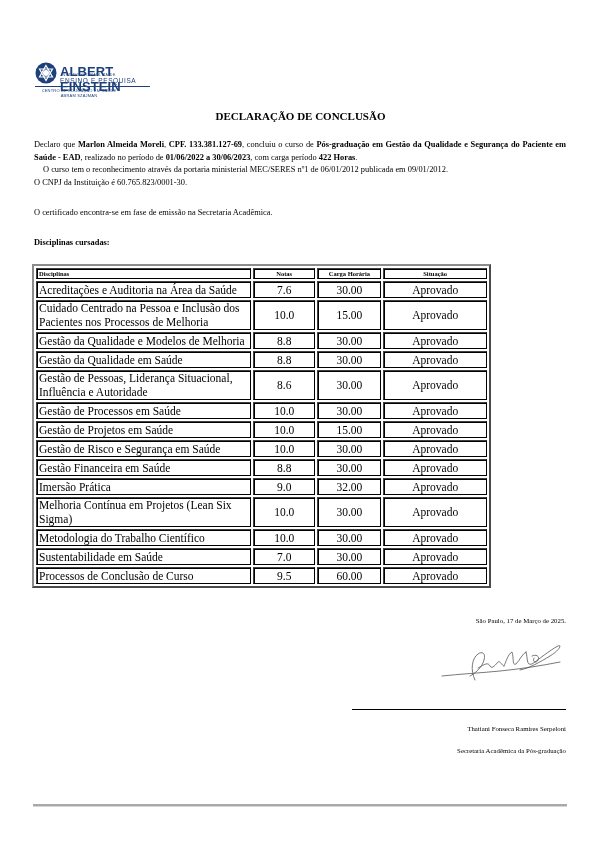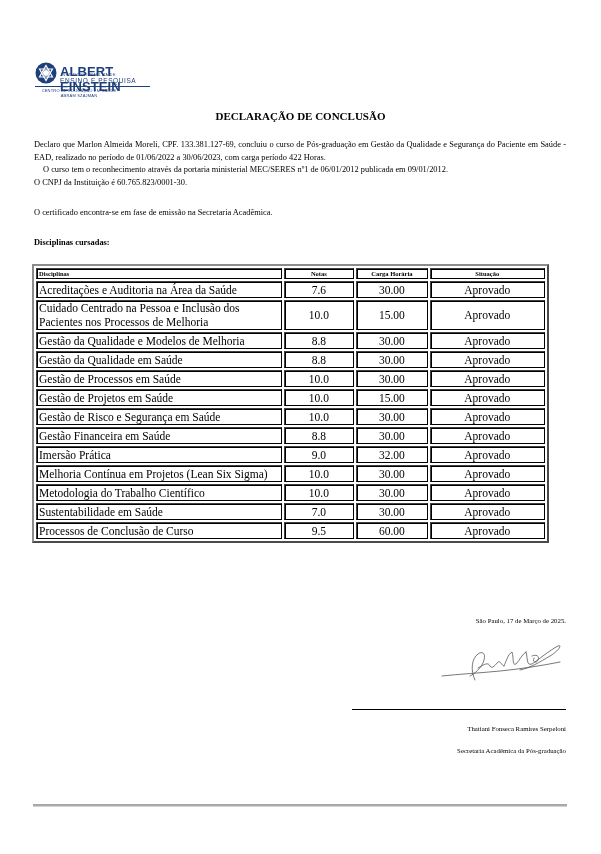--- a/index.html
+++ b/index.html
@@ -12,24 +12,24 @@
   .logo-rule { position: absolute; left: 2px; top: 26px; width: 115px; height: 1px; background: #1d3f7a; }
   .logo-centro { position: absolute; left: 5px; top: 28px; font-family: "Liberation Sans", "DejaVu Sans", sans-serif; font-size: 4px; color: #1d3f7a; letter-spacing: 0.2px; line-height: 5px; text-align: center; width: 82px; }
 
   .title { position: absolute; left: 0; width: 601px; top: 110px; text-align: center; font-weight: bold; font-size: 11px; }
   .para { position: absolute; left: 34px; width: 532px; font-size: 8.4px; line-height: 12.5px; }
   .p1 { top: 139px; text-align: justify; text-align-last: left; }
   .p2 { top: 164px; margin-left: 9px; }
   .p3 { top: 177px; }
   .p4 { top: 207px; }
   .p5 { top: 237px; font-weight: bold; }
-  b { font-weight: normal; }
+  b { font-weight: bold; }
 
   .tbl-wrap { position: absolute; left: 32px; top: 264px; width: 535px; }
-  table.grades { border-collapse: separate; border-spacing: 2px; width: 517px; border: 2px solid #8c8c8c; border-right-color: #4a4a4a; border-bottom-color: #4a4a4a; background: #fff; }
+  table.grades { border-collapse: separate; border-spacing: 2px; width: 459px; border: 2px solid #8c8c8c; border-right-color: #4a4a4a; border-bottom-color: #4a4a4a; background: #fff; }
   table.grades th, table.grades td { border: 1px solid #000; border-top-color: #404040; border-left-color: #404040; box-shadow: inset 1px 1px 0 #000; padding: 0 2px; }
   table.grades th { font-size: 6.5px; font-weight: bold; height: 9px; line-height: 9px; }
   table.grades th.h-disc { text-align: left; }
   table.grades td { font-size: 11.5px; line-height: 14px; height: 15px; }
   table.grades td.c { text-align: center; }
   .col-disc { width: 259px; }
   .col-nota { width: 70px; }
   .col-carga { width: 70px; }
   .col-sit { width: 117px; }
 
@@ -98,20 +98,26 @@
           <td class="c">30.00</td>
           <td class="c">Aprovado</td>
         </tr>
         <tr>
           <td>Gestão da Qualidade em Saúde</td>
           <td class="c">8.8</td>
           <td class="c">30.00</td>
           <td class="c">Aprovado</td>
         </tr>
         <tr>
+          <td>Gestão de Pessoas, Liderança Situacional, Influência e Autoridade</td>
+          <td class="c">8.6</td>
+          <td class="c">30.00</td>
+          <td class="c">Aprovado</td>
+        </tr>
+        <tr>
           <td>Gestão de Processos em Saúde</td>
           <td class="c">10.0</td>
           <td class="c">30.00</td>
           <td class="c">Aprovado</td>
         </tr>
         <tr>
           <td>Gestão de Projetos em Saúde</td>
           <td class="c">10.0</td>
           <td class="c">15.00</td>
           <td class="c">Aprovado</td>

